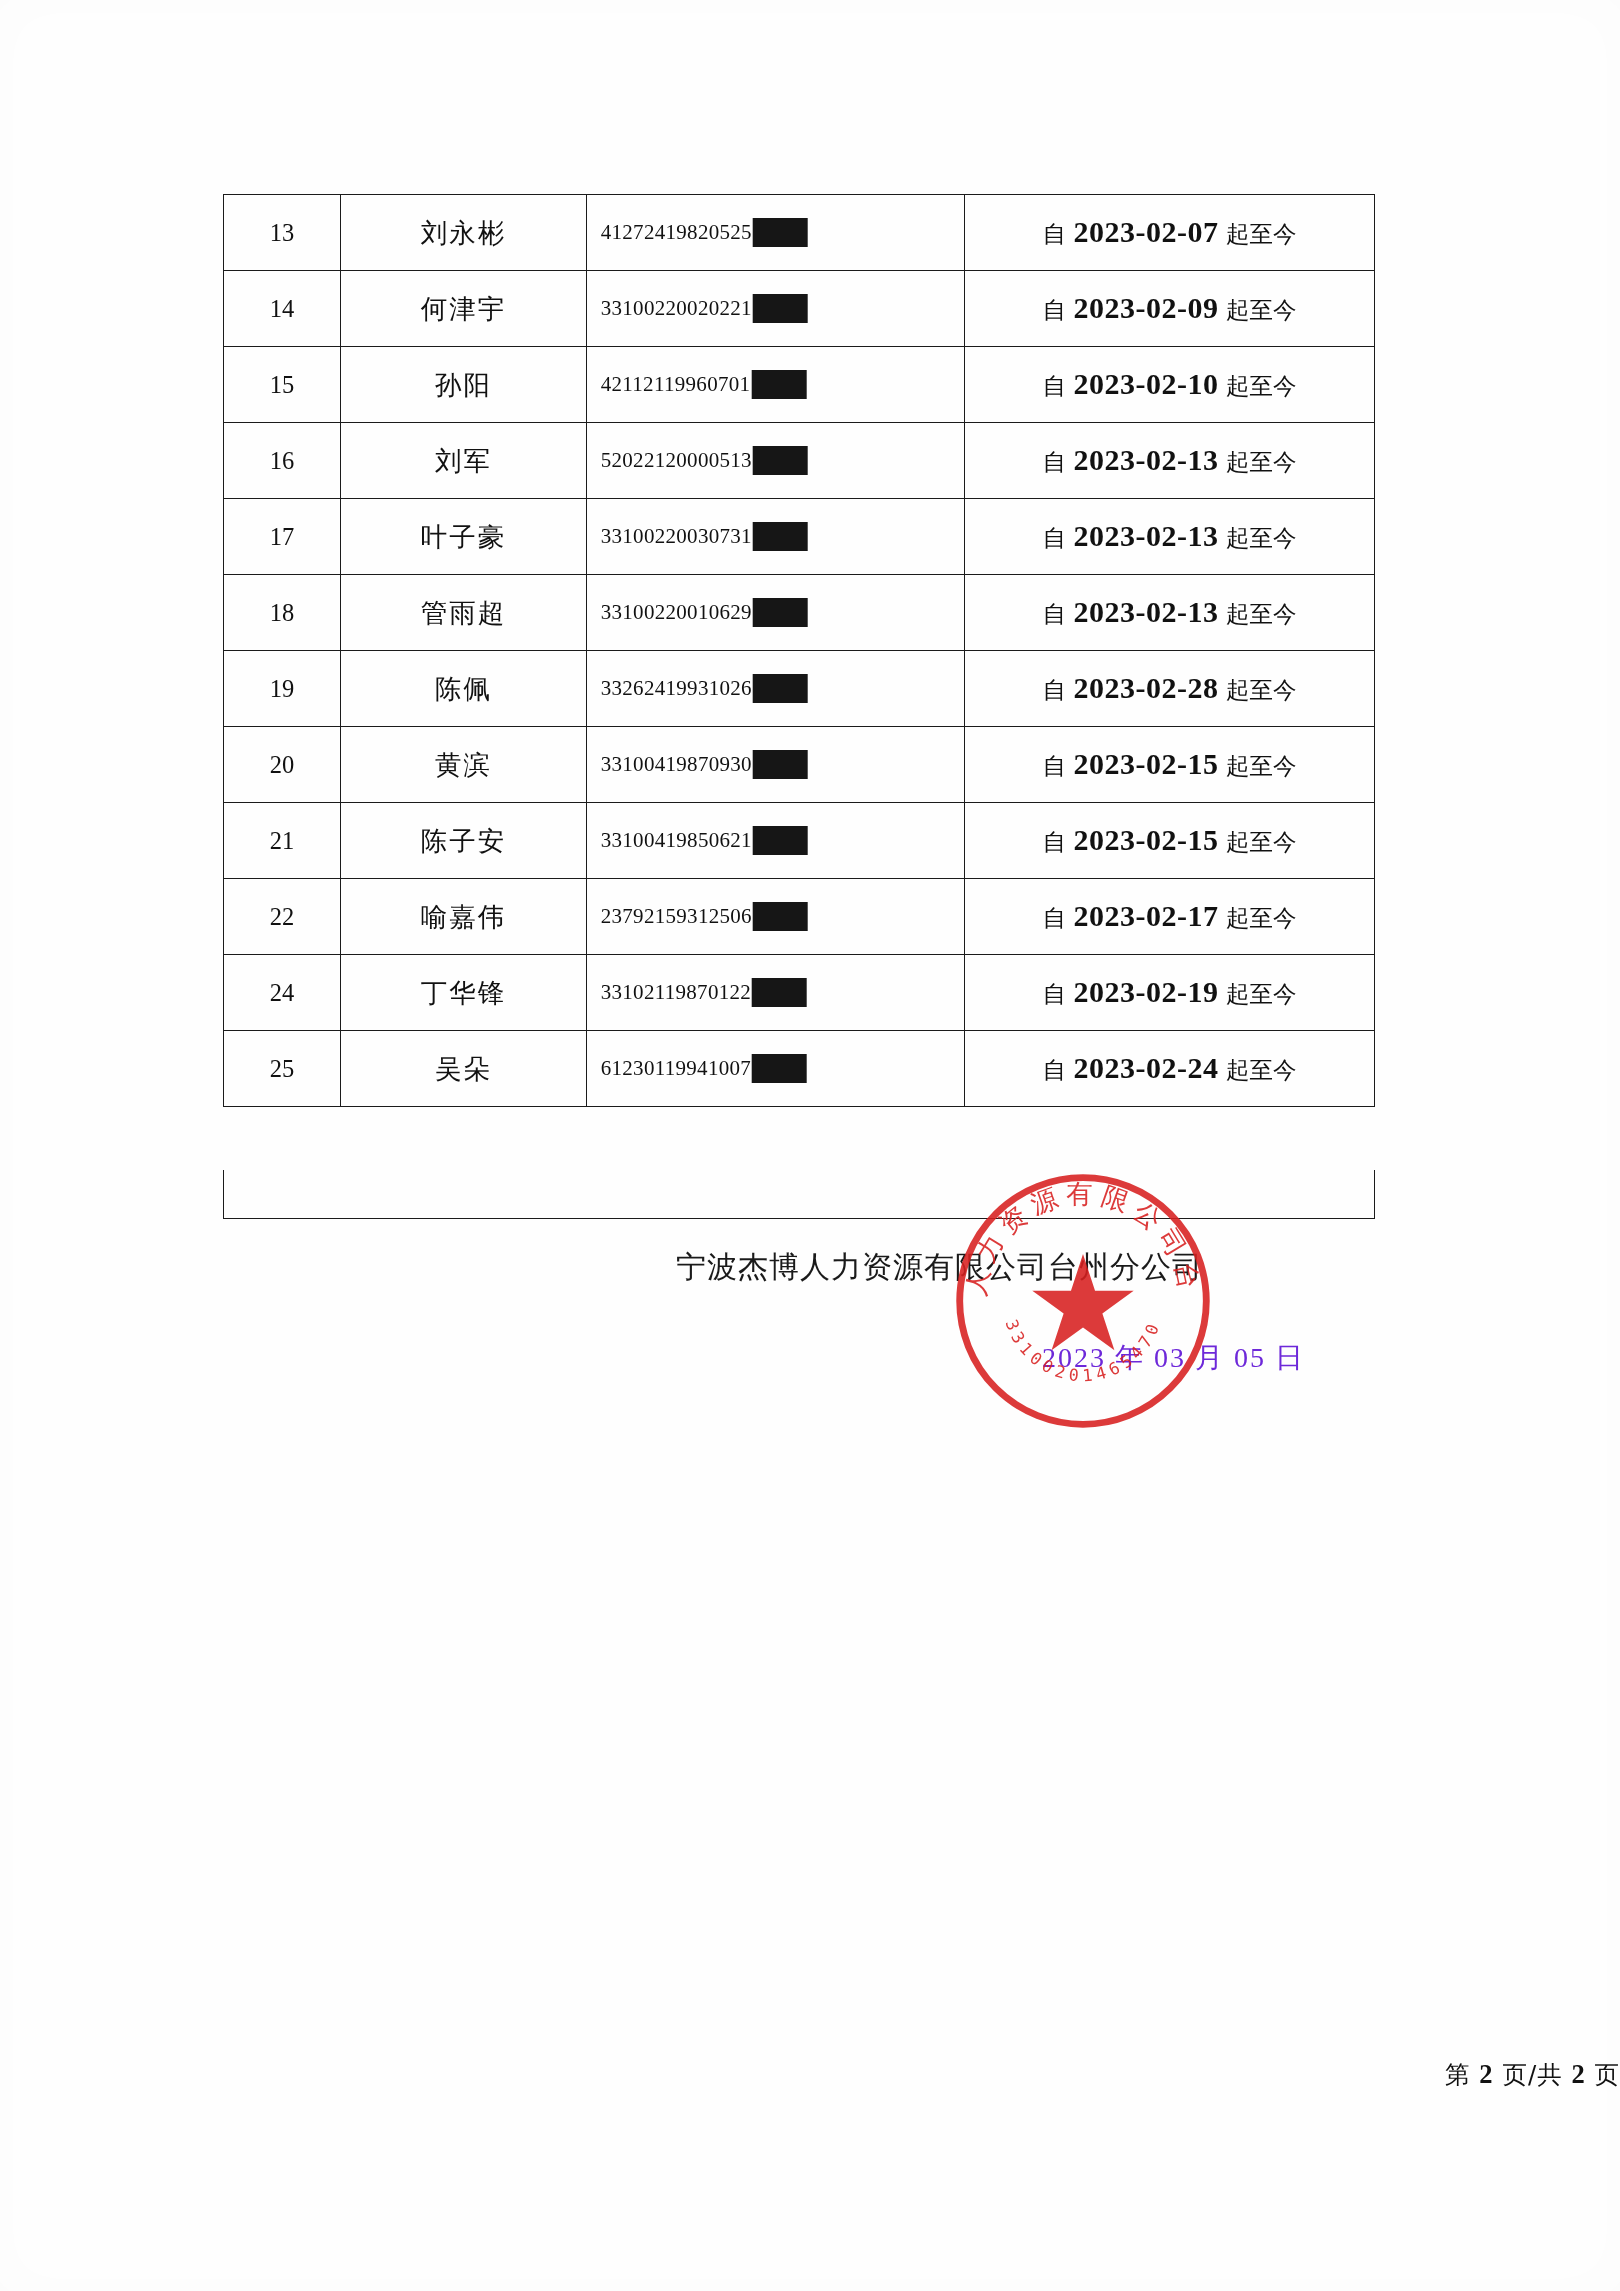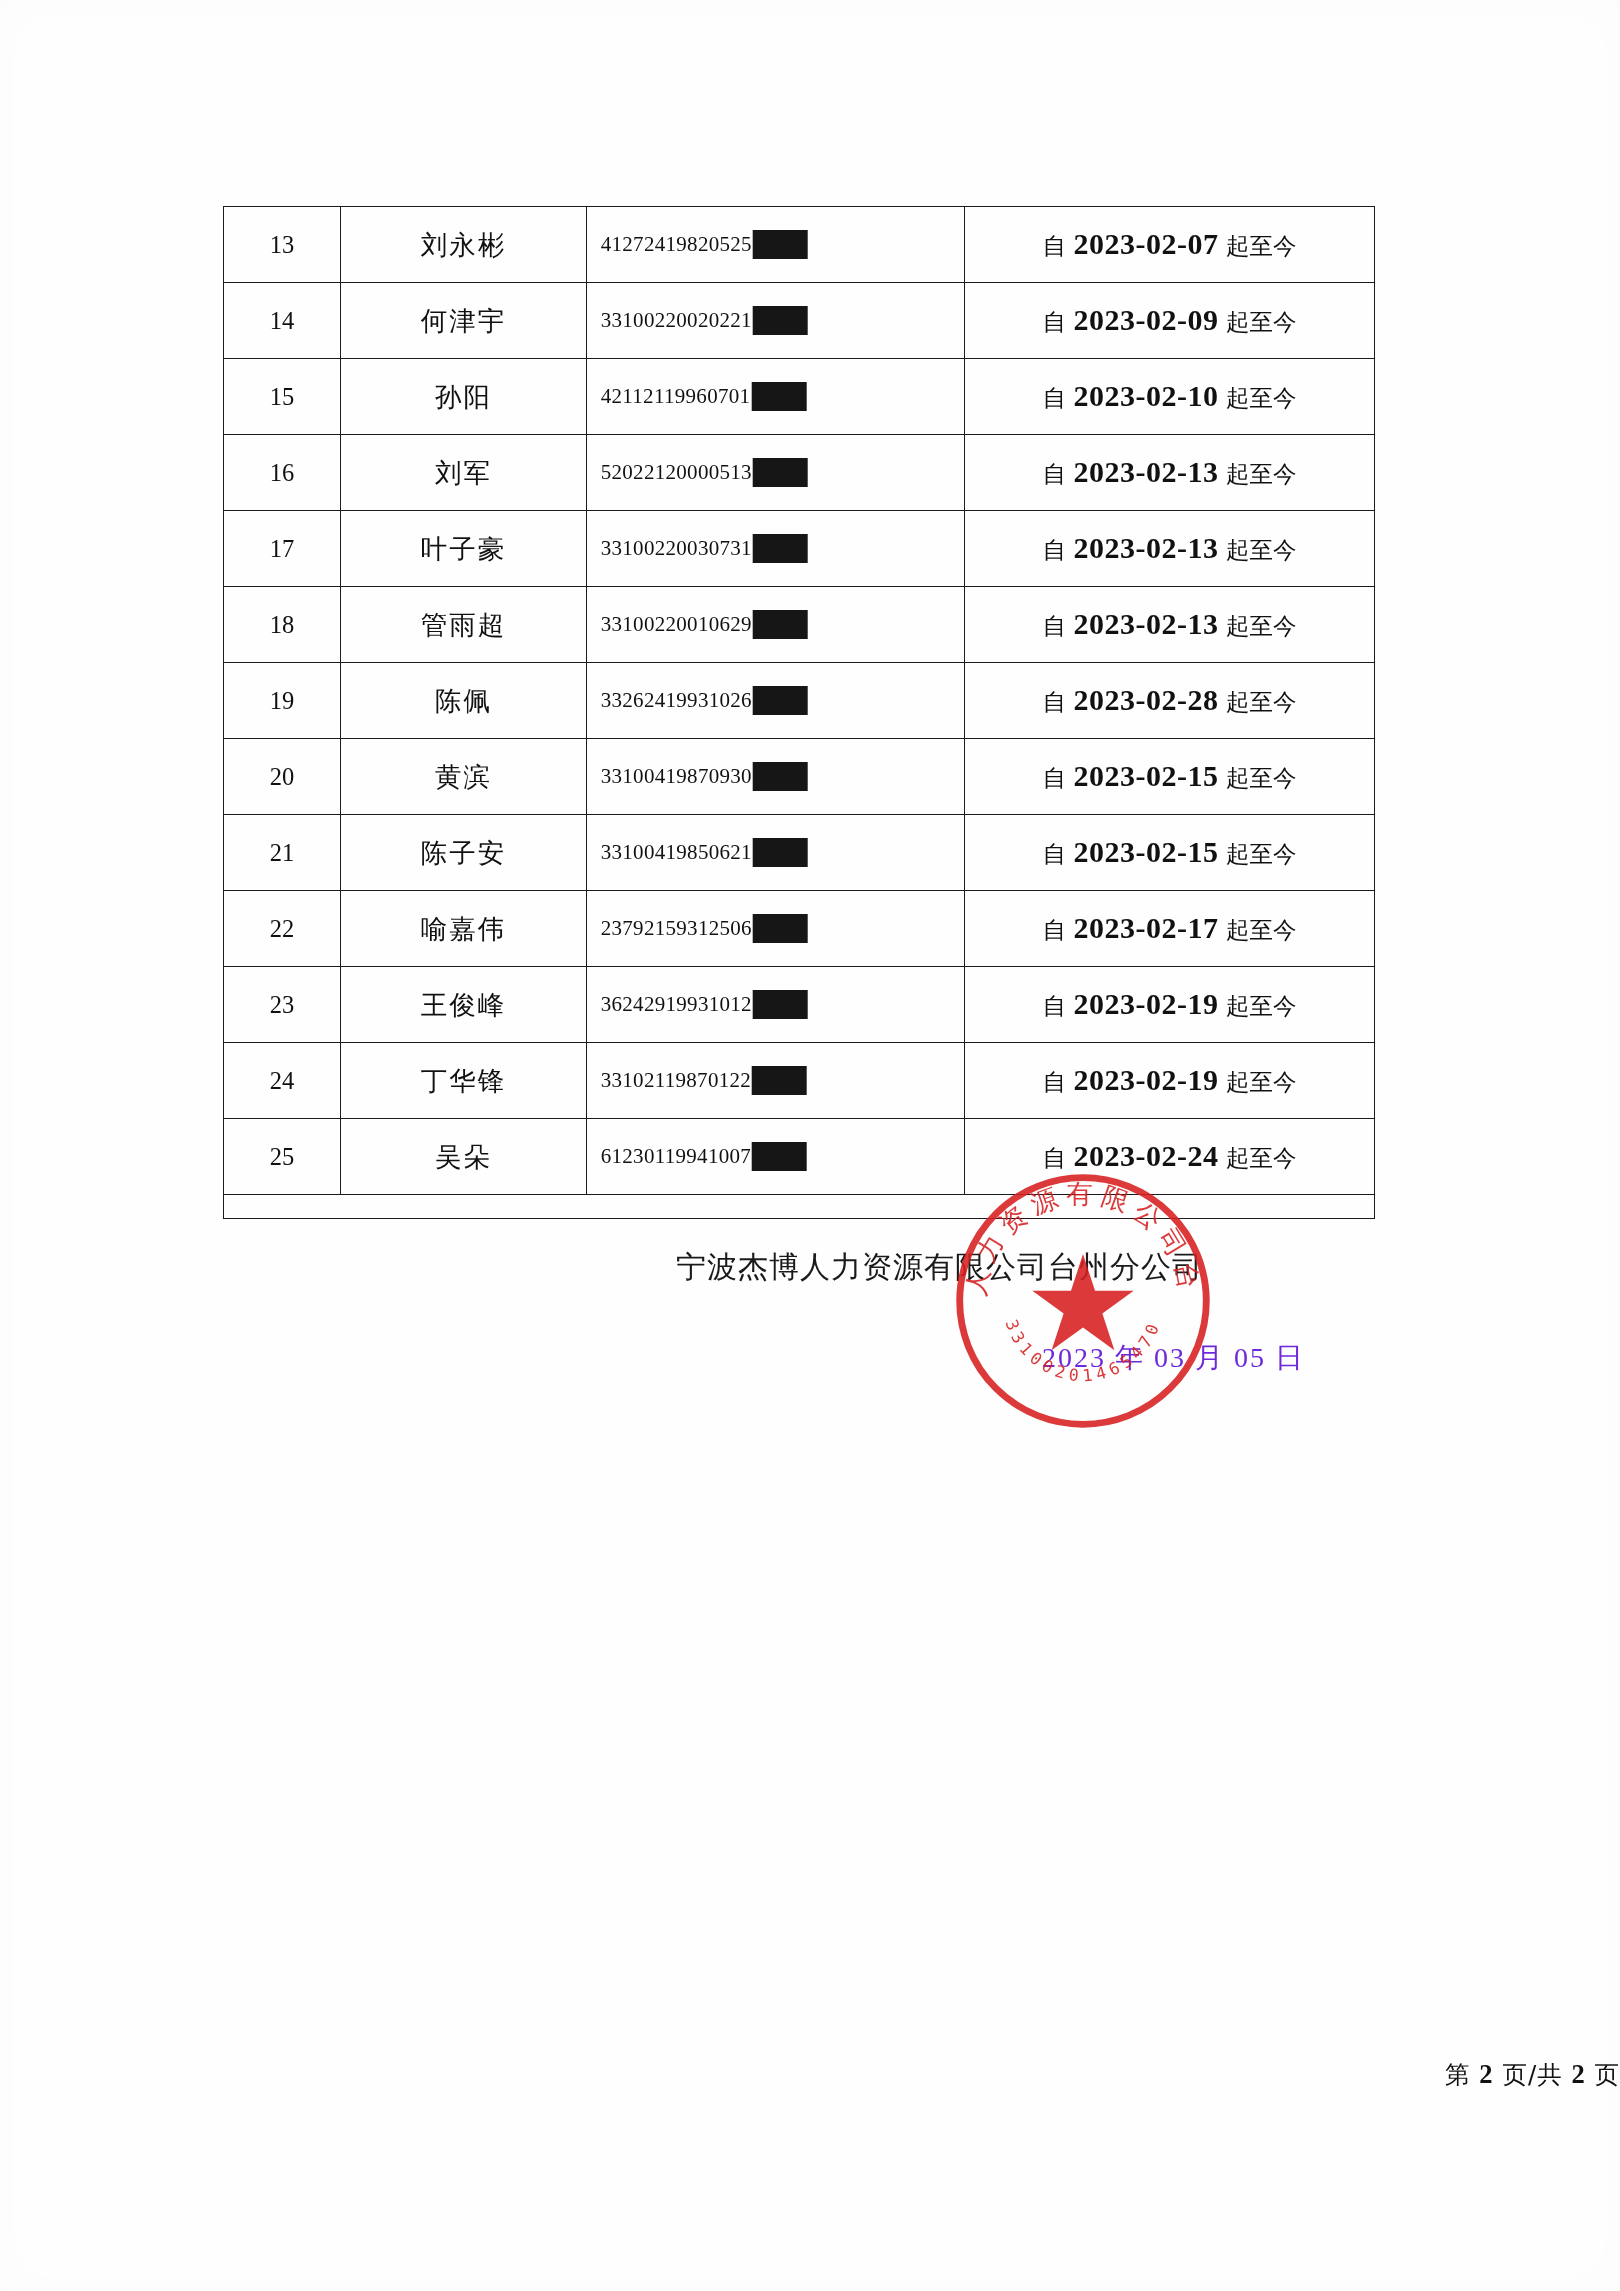--- a/index.html
+++ b/index.html
@@ -26,21 +26,20 @@
   .table-wrap {
     position: absolute;
     left: 223px;
     top: 194px;
     width: 1152px;
   }
   table.roster {
     border-collapse: collapse;
     width: 100%;
     table-layout: fixed;
-    margin-top: 12px;
   }
   table.roster td {
     border: 1.5px solid #1b1b1b;
     height: 75px;
     vertical-align: middle;
     padding: 0;
   }
   td.c-idx {
     width: 116px;
     text-align: center;
@@ -308,33 +307,20 @@
             <span class="id-inner">
               <span class="id-digits">23792159312506</span>
               <span class="redact"></span>
             </span>
           </td>
           <td class="c-period">
             <span class="period-txt"><span>自</span> <b>2023-02-17</b> <span>起至今</span></span>
           </td>
         </tr>
 
-        <tr>
-          <td class="c-idx">23</td>
-          <td class="c-name">王俊峰</td>
-          <td class="c-id">
-            <span class="id-inner">
-              <span class="id-digits">36242919931012</span>
-              <span class="redact"></span>
-            </span>
-          </td>
-          <td class="c-period">
-            <span class="period-txt"><span>自</span> <b>2023-02-19</b> <span>起至今</span></span>
-          </td>
-        </tr>
 
         <tr>
           <td class="c-idx">24</td>
           <td class="c-name">丁华锋</td>
           <td class="c-id">
             <span class="id-inner">
               <span class="id-digits">33102119870122</span>
               <span class="redact"></span>
             </span>
           </td>

